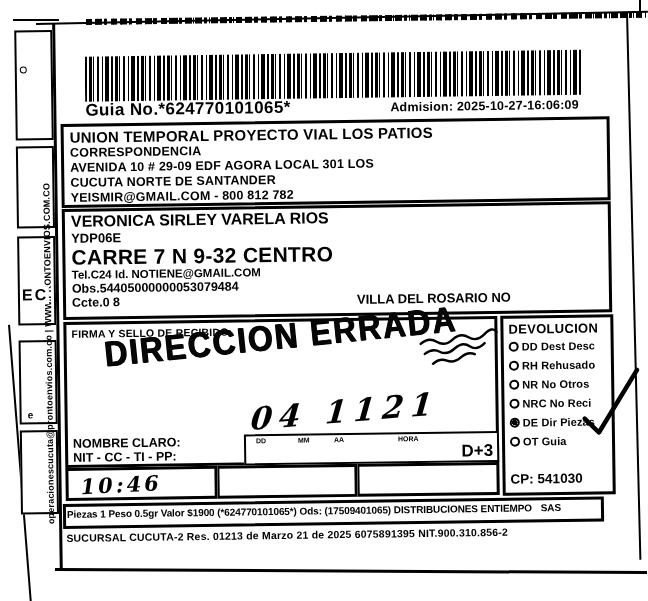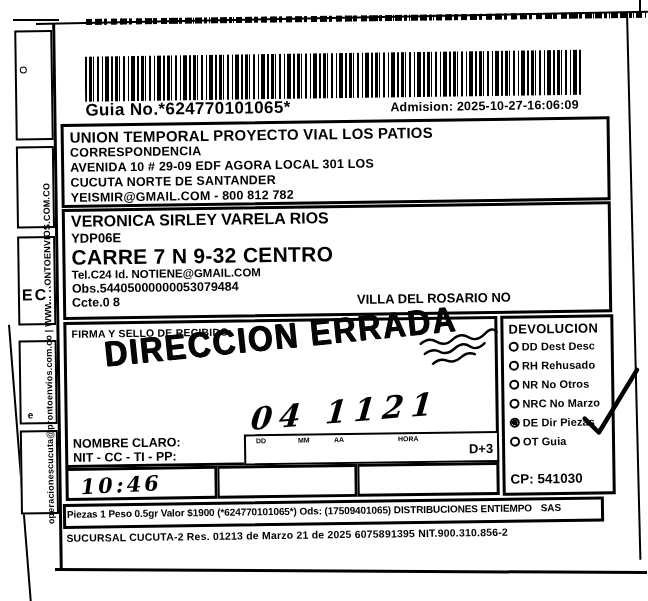--- a/index.html
+++ b/index.html
@@ -38,21 +38,21 @@
   .stamp{position:absolute;left:36px;top:10px;font-size:31px;font-weight:900;letter-spacing:2px;
     transform:rotate(-5deg) scale(1.02,1.15);transform-origin:left top;color:#060606;
     text-shadow:.6px .4px 0 #000,-.4px 0 0 #000;white-space:nowrap;}
   .handwriting{font-family:"DejaVu Serif",serif;font-style:italic;font-weight:bold;}
   .hand-note{position:absolute;left:183px;top:72px;font-size:31px;letter-spacing:7px;
     transform:rotate(-4deg) skewX(-10deg);white-space:nowrap;}
   .nombre{position:absolute;left:5px;top:112px;font-size:12.5px;font-weight:bold;line-height:14px;}
   .datestrip{position:absolute;left:176px;top:112px;width:255px;height:31px;
     border:2.5px solid #000;box-sizing:border-box;background:#fff;}
   .dlab{position:absolute;top:1px;font-size:7px;font-weight:bold;}
-  .d3{position:absolute;right:4px;top:8px;font-size:13px;font-weight:bold;}
+  .d3{position:absolute;right:4px;top:8px;font-size:17px;font-weight:bold;}
   .cells{position:absolute;left:63px;top:468px;width:434px;height:33px;display:flex;}
   .cell{border:3px solid #000;border-left-width:2px;box-sizing:border-box;background:#fff;position:relative;}
   .cell:first-child{border-left-width:3px;}
   .time-note{position:absolute;left:12px;top:2px;font-size:21px;letter-spacing:3px;transform:rotate(-2deg);}
   .devol{left:500px;top:322px;width:113px;height:180px;padding:3px 0 0 5px;}
   .devol-title{font-size:13px;font-weight:bold;letter-spacing:.3px;}
   .opt{display:flex;align-items:center;height:19px;}
   .radio{width:10px;height:10px;border:2.2px solid #000;border-radius:50%;margin-right:3px;
     box-sizing:border-box;background:#fff;flex:0 0 auto;}
   .opt.checked .radio{background:radial-gradient(circle,#000 0 65%,#fff 66%);border-color:#000;}
@@ -167,21 +167,21 @@
       <div class="opt">
         <span class="radio"></span>
         <span class="olab">RH Rehusado</span>
       </div>
       <div class="opt">
         <span class="radio"></span>
         <span class="olab">NR No Otros</span>
       </div>
       <div class="opt">
         <span class="radio"></span>
-        <span class="olab">NRC No Marzo</span>
+        <span class="olab">NRC No Reci</span>
       </div>
       <div class="opt checked">
         <span class="radio"></span>
         <span class="olab">DE Dir Piezas</span>
       </div>
       <div class="opt">
         <span class="radio"></span>
         <span class="olab">OT Guia</span>
       </div>
       <div class="cp">CP: 541030</div>

